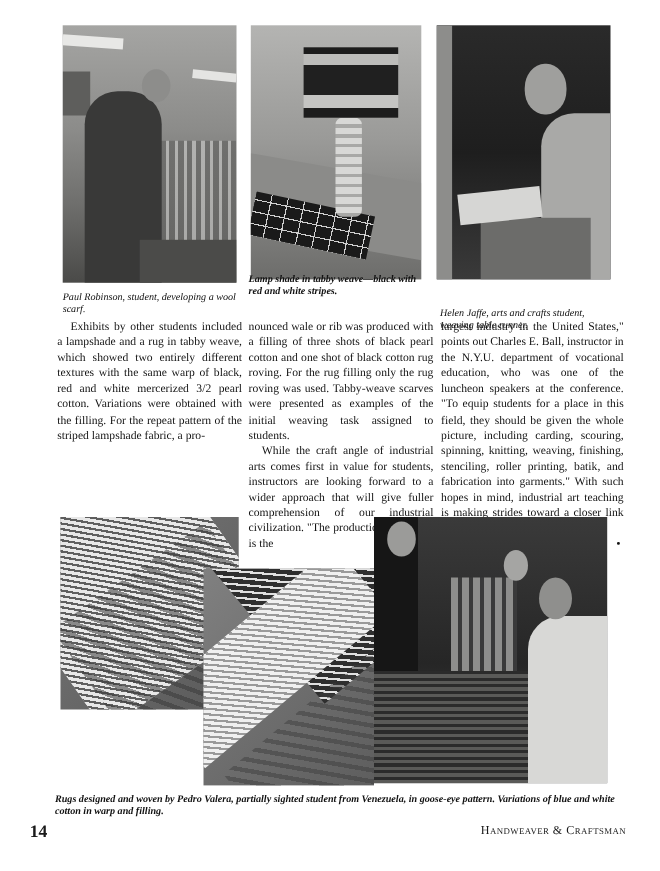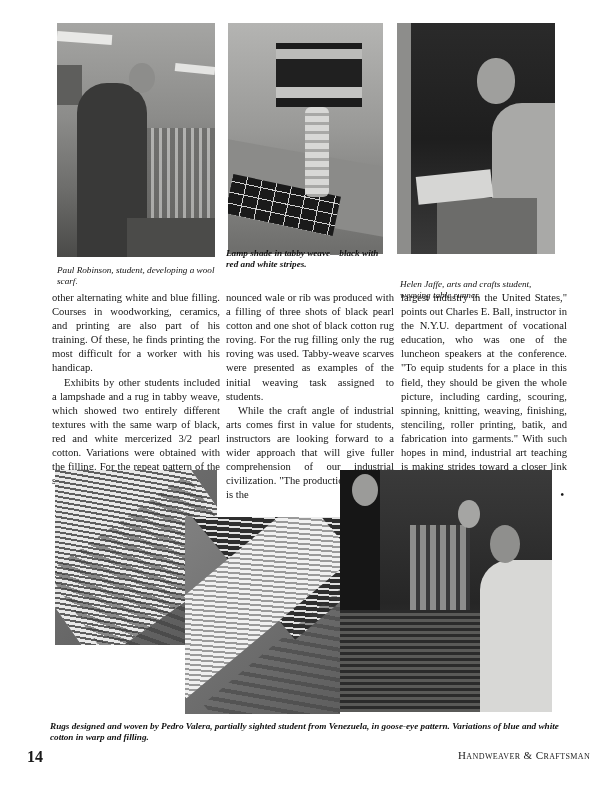--- a/index.html
+++ b/index.html
@@ -7,21 +7,21 @@
          font-family:"Liberation Serif","DejaVu Serif",serif; color:#1a1a1a; }
   .photo { position:absolute; overflow:hidden; background:#777; }
   .caption { position:absolute; font-style:italic; font-size:9.2px; line-height:11px;
              color:#111; }
   .col { position:absolute; font-size:10.6px; line-height:14.1px; text-align:justify;
          color:#141414; }
   .col p { margin:0; }
   .col p.indent { text-indent:12px; }
   .bullets { float:right; letter-spacing:3px; font-weight:bold; font-size:10px; }
   .folio { position:absolute; font-size:16px; font-weight:bold; }
-  .magazine { position:absolute; font-size:11px; font-variant:small-caps; letter-spacing:0.4px;margin-left:21px; }
+  .magazine { position:absolute; font-size:11px; font-variant:small-caps; letter-spacing:0.4px; }
 
   
   #p1 { left:57px; top:23px; width:158px; height:234px;
         background:linear-gradient(180deg,#a5a5a3 0%,#8c8c8a 40%,#6e6e6c 70%,#4a4a48 100%); }
   #p1 .lamp1 { position:absolute; left:0; top:10px; width:55px; height:10px; background:#e8e8e6; transform:rotate(4deg); }
   #p1 .lamp2 { position:absolute; left:118px; top:42px; width:40px; height:8px; background:#e4e4e2; transform:rotate(6deg); }
   #p1 .poster { position:absolute; left:0; top:42px; width:25px; height:40px; background:#5e5e5c; }
   #p1 .man { position:absolute; left:20px; top:60px; width:70px; height:174px; background:#393938;
              border-radius:30px 30px 0 0; }
   #p1 .head { position:absolute; left:72px; top:40px; width:26px; height:30px; background:#8d8d8b; border-radius:50%; }
@@ -114,21 +114,20 @@
 <div class="photo" id="p3">
   <div class="frame"></div>
   <div class="woman"></div>
   <div class="whead"></div>
   <div class="loomf"></div>
   <div class="book"></div>
 </div>
 <div class="caption" style="left:400px; top:265px; width:158px;margin-top:14px;">Helen Jaffe, arts and crafts student, weaving table runner.</div>
 
 <div class="col" style="left:52px; top:291px; width:168px;">
-  <p>other alternating white and blue filling. Courses in woodworking, ceramics, and printing are also part of his training. Of these, he finds printing the most difficult for a worker with his handicap.</p>
   <p class="indent">Exhibits by other students included a lampshade and a rug in tabby weave, which showed two entirely different textures with the same warp of black, red and white mercerized 3/2 pearl cotton. Variations were obtained with the filling. For the repeat pattern of the striped lampshade fabric, a pro-</p>
 </div>
 
 <div class="col" style="left:226px; top:291px; width:168px;">
   <p>nounced wale or rib was produced with a filling of three shots of black pearl cotton and one shot of black cotton rug roving. For the rug filling only the rug roving was used. Tabby-weave scarves were presented as examples of the initial weaving task assigned to students.</p>
   <p class="indent">While the craft angle of industrial arts comes first in value for students, instructors are looking forward to a wider approach that will give fuller comprehension of our industrial civilization. "The production of textiles is the</p>
 </div>
 
 <div class="col" style="left:401px; top:291px; width:166px;">
   <p><span>largest industry in the United States," points out Charles E. Ball, instructor in the N.Y.U. department of vocational education, who was one of the luncheon speakers at the conference. "To equip students for a place in this field, they should be given the whole picture, including carding, scouring, spinning, knitting, weaving, finishing, stenciling, roller printing, batik, and fabrication into garments." With such hopes in mind, industrial art teaching is making strides toward a closer link with the industrial world we live in.</span> <span class="bullets">• • •</span></p>

